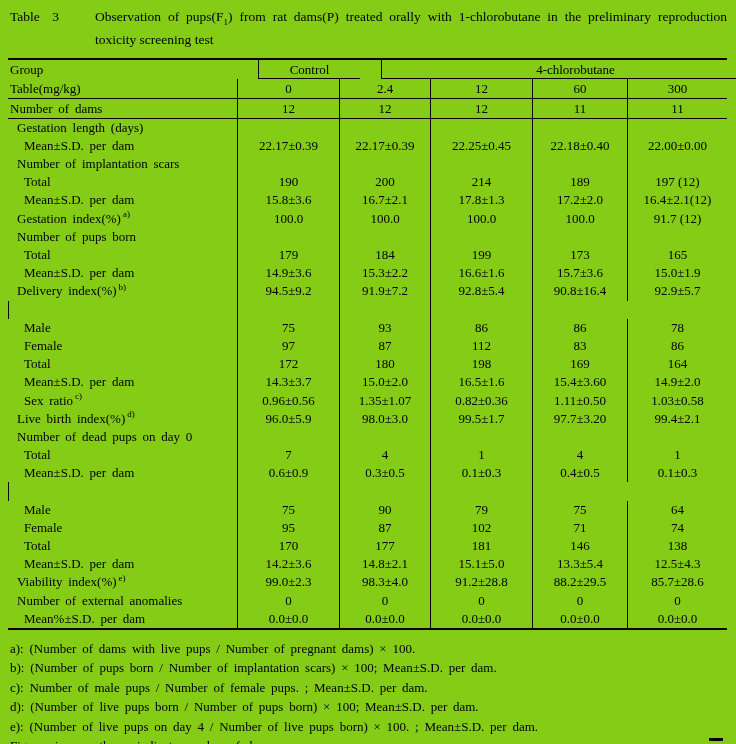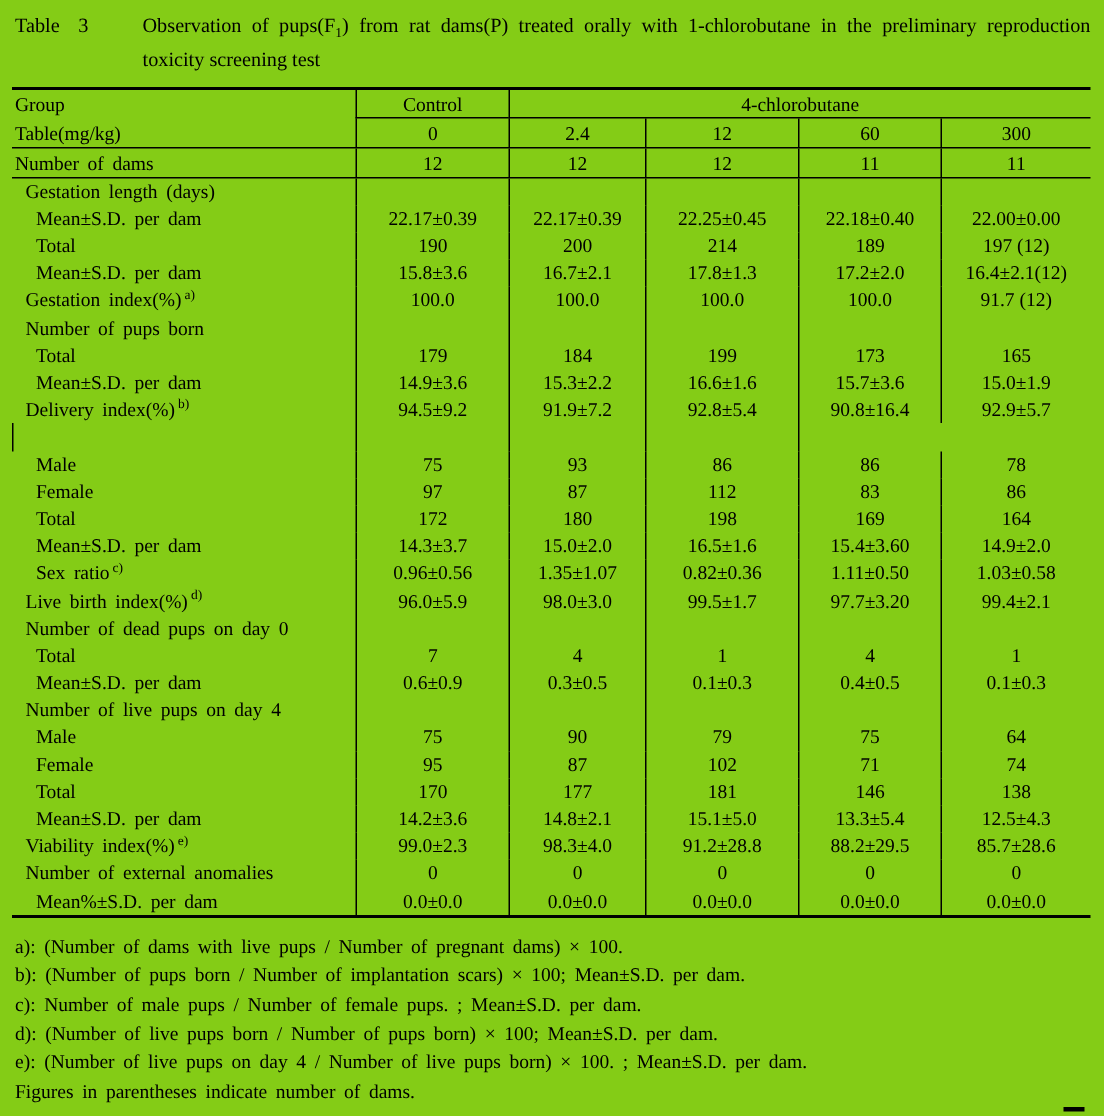--- a/index.html
+++ b/index.html
@@ -17,21 +17,21 @@
   .jline{text-align:justify;text-align-last:justify;word-spacing:1px;}
   .title-desc sub{font-size:9px;}
 
   
   .table{
     margin:9px 0 0 8px;width:719px;
     border-top:2px solid #000;border-bottom:2px solid #000;
     font-size:13px;
   }
   .row{display:grid;grid-template-columns:229px 102px 91px 102px 95px 100px;}
-  .row.spanrow{grid-template-columns:229px 102px 388px;}
+  .row.spanrow{grid-template-columns:229px 102px 388px;gap:21px;}
   .cell{height:18.2px;line-height:18.2px;overflow:hidden;white-space:nowrap;box-sizing:border-box;}
   .h .cell{height:19px;line-height:19px;}
   .val{text-align:center;}
   .label{word-spacing:2.5px;}
   .bl{border-left:1px solid #000;}
   .bb{border-bottom:1px solid #000;}
   .rowline{border-bottom:1px solid #000;}
   .pad0{padding-left:2px;}
   .indent-1{padding-left:9px;}
   .indent-2{padding-left:16px;}
@@ -92,20 +92,28 @@
   </div>
         <div class="row">
     <div class="cell label indent-2"><span>Mean±S.D. per dam</span><sup></sup></div>
     <div class="cell val bl">22.17±0.39</div>
     <div class="cell val bl">22.17±0.39</div>
     <div class="cell val bl">22.25±0.45</div>
     <div class="cell val bl">22.18±0.40</div>
     <div class="cell val bl">22.00±0.00</div>
   </div>
         <div class="row">
+    <div class="cell label indent-1"><span>Number of implantation scars</span><sup></sup></div>
+    <div class="cell val bl"></div>
+    <div class="cell val bl"></div>
+    <div class="cell val bl"></div>
+    <div class="cell val bl"></div>
+    <div class="cell val bl"></div>
+  </div>
+        <div class="row">
     <div class="cell label indent-2"><span>Total</span><sup></sup></div>
     <div class="cell val bl">190</div>
     <div class="cell val bl">200</div>
     <div class="cell val bl">214</div>
     <div class="cell val bl">189</div>
     <div class="cell val bl">197 (12)</div>
   </div>
         <div class="row">
     <div class="cell label indent-2"><span>Mean±S.D. per dam</span><sup></sup></div>
     <div class="cell val bl">15.8±3.6</div>
@@ -227,21 +235,20 @@
   </div>
         <div class="row">
     <div class="cell label indent-2"><span>Mean±S.D. per dam</span><sup></sup></div>
     <div class="cell val bl">0.6±0.9</div>
     <div class="cell val bl">0.3±0.5</div>
     <div class="cell val bl">0.1±0.3</div>
     <div class="cell val bl">0.4±0.5</div>
     <div class="cell val bl">0.1±0.3</div>
   </div>
         <div class="row">
-    <div class="cell label indent-1"><span>Number of live pups on day 4</span><sup></sup></div>
     <div class="cell val bl"></div>
     <div class="cell val bl"></div>
     <div class="cell val bl"></div>
     <div class="cell val bl"></div>
     <div class="cell val bl"></div>
   </div>
         <div class="row">
     <div class="cell label indent-2"><span>Male</span><sup></sup></div>
     <div class="cell val bl">75</div>
     <div class="cell val bl">90</div>

